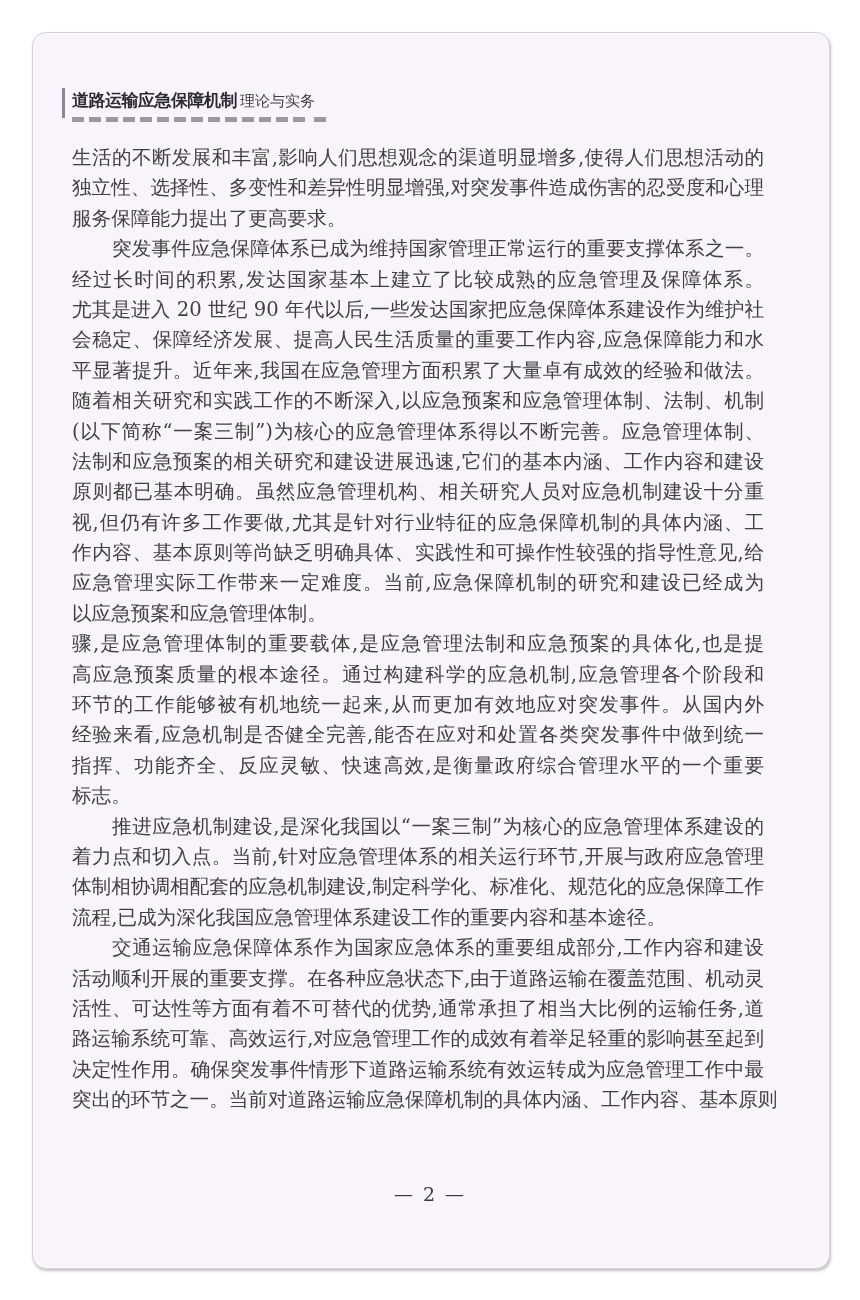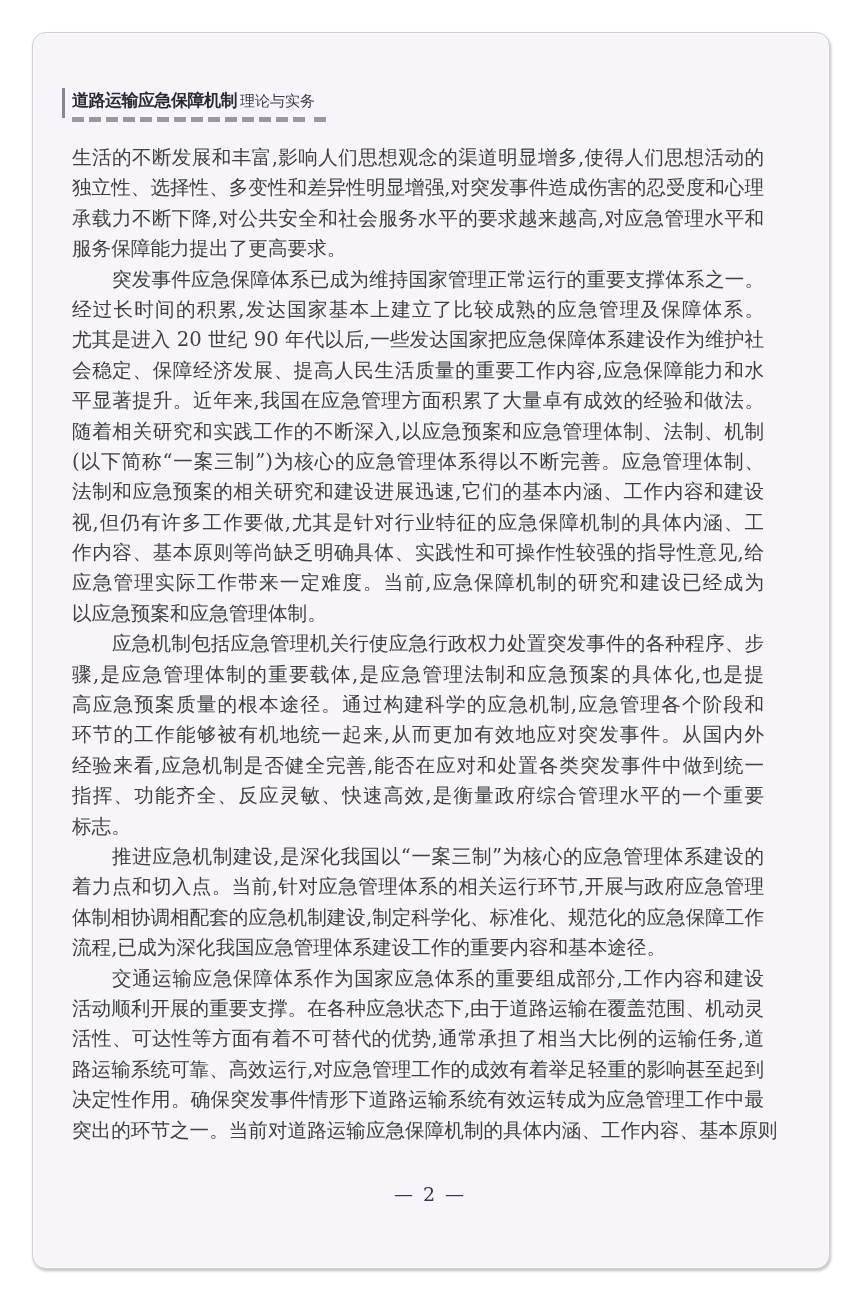--- a/index.html
+++ b/index.html
@@ -138,39 +138,38 @@
       <span></span>
       <span></span>
       <span class="gap-before"></span>
   </div>
 </div>
 
 <div class="body-text" id="body-text">
     <div class="paragraph">
       <span class="line">生活的不断发展和丰富,影响人们思想观念的渠道明显增多,使得人们思想活动的</span>
       <span class="line">独立性、选择性、多变性和差异性明显增强,对突发事件造成伤害的忍受度和心理</span>
-      <span class="line">承载力不断下降,对公共安全和社会服务水平的要求越来越高,对应急管理水平和</span>
       <span class="line last">服务保障能力提出了更高要求。</span>
     </div>
     <div class="paragraph">
       <span class="line indent">突发事件应急保障体系已成为维持国家管理正常运行的重要支撑体系之一。</span>
       <span class="line">经过长时间的积累,发达国家基本上建立了比较成熟的应急管理及保障体系。</span>
       <span class="line">尤其是进入 20 世纪 90 年代以后,一些发达国家把应急保障体系建设作为维护社</span>
       <span class="line">会稳定、保障经济发展、提高人民生活质量的重要工作内容,应急保障能力和水</span>
       <span class="line">平显著提升。近年来,我国在应急管理方面积累了大量卓有成效的经验和做法。</span>
       <span class="line">随着相关研究和实践工作的不断深入,以应急预案和应急管理体制、法制、机制</span>
       <span class="line">(以下简称“一案三制”)为核心的应急管理体系得以不断完善。应急管理体制、</span>
       <span class="line">法制和应急预案的相关研究和建设进展迅速,它们的基本内涵、工作内容和建设</span>
+      <span class="line">原则都已基本明确。虽然应急管理机构、相关研究人员对应急机制建设十分重</span>
       <span class="line">视,但仍有许多工作要做,尤其是针对行业特征的应急保障机制的具体内涵、工</span>
       <span class="line">作内容、基本原则等尚缺乏明确具体、实践性和可操作性较强的指导性意见,给</span>
       <span class="line">应急管理实际工作带来一定难度。当前,应急保障机制的研究和建设已经成为</span>
       <span class="line last">以应急预案和应急管理体制。</span>
     </div>
     <div class="paragraph">
-      <span class="line indent">应急机制包括应急管理机关行使应急行政权力处置突发事件的各种程序、步</span>
       <span class="line">骤,是应急管理体制的重要载体,是应急管理法制和应急预案的具体化,也是提</span>
       <span class="line">高应急预案质量的根本途径。通过构建科学的应急机制,应急管理各个阶段和</span>
       <span class="line">环节的工作能够被有机地统一起来,从而更加有效地应对突发事件。从国内外</span>
       <span class="line">经验来看,应急机制是否健全完善,能否在应对和处置各类突发事件中做到统一</span>
       <span class="line">指挥、功能齐全、反应灵敏、快速高效,是衡量政府综合管理水平的一个重要</span>
       <span class="line last">标志。</span>
     </div>
     <div class="paragraph">
       <span class="line indent">推进应急机制建设,是深化我国以“一案三制”为核心的应急管理体系建设的</span>
       <span class="line">着力点和切入点。当前,针对应急管理体系的相关运行环节,开展与政府应急管理</span>

